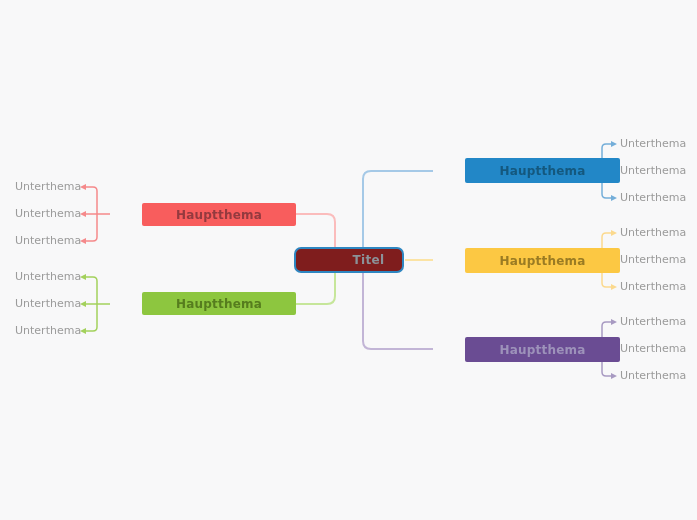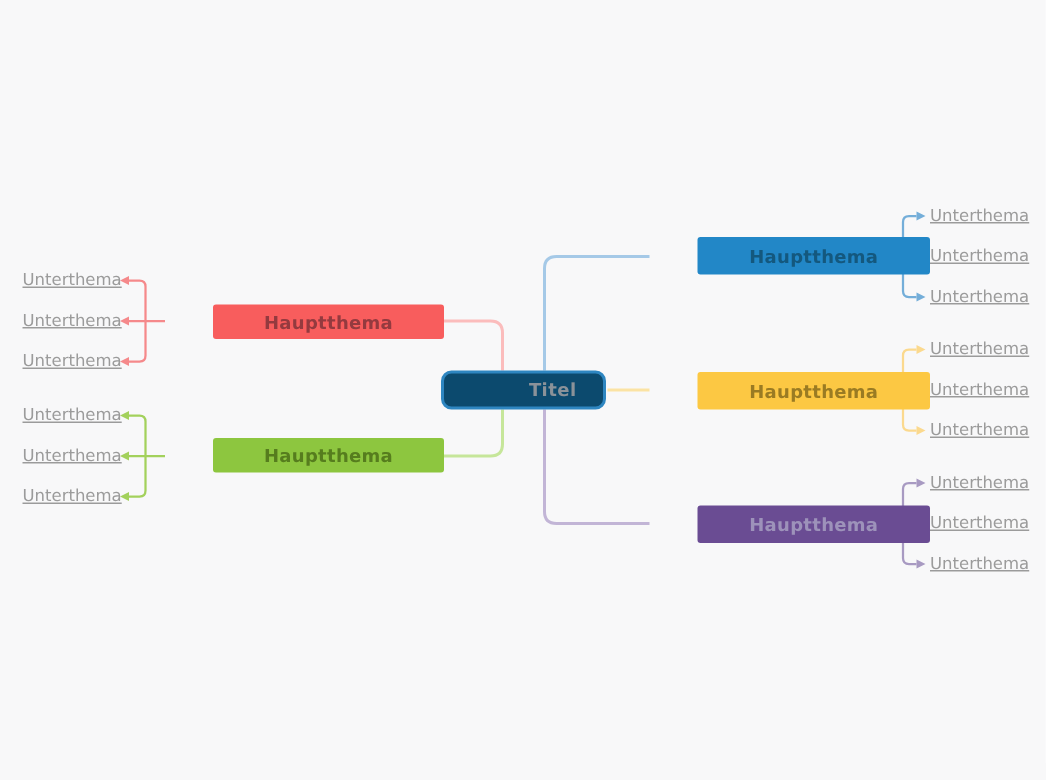--- a/index.html
+++ b/index.html
@@ -45,21 +45,20 @@
     font-size: 12px;
     letter-spacing: 0.3px;
   }
   .sub {
     position: absolute;
     height: 16px;
     line-height: 16px;
     font-size: 11px;
     white-space: nowrap;
     cursor: default;
-    text-decoration: underline;
   }
   .sub.left  { left: 15px; }
   .sub.right { left: 620px; }
 </style>
 </head>
 <body>
 
 <div id="canvas" style="background-color: rgb(248, 248, 249);">
 
   <svg id="connectors" width="697" height="520" viewBox="0 0 697 520">
@@ -79,21 +78,21 @@
     <path d="M588,171 H611 M602,171 V148 Q602,144 606,144 H611 M602,171 V194 Q602,198 606,198 H611" fill="none" stroke-width="1.5" stroke="#74aed9"></path>
     <path d="M617,144 L611,141 L611,147 Z M617,171 L611,168 L611,174 Z M617,198 L611,195 L611,201 Z" stroke="none" fill="#74aed9"></path>
 
     <path d="M588,260 H611 M602,260 V237 Q602,233 606,233 H611 M602,260 V283 Q602,287 606,287 H611" fill="none" stroke-width="1.5" stroke="#fbd98e"></path>
     <path d="M617,233 L611,230 L611,236 Z M617,260 L611,257 L611,263 Z M617,287 L611,284 L611,290 Z" stroke="none" fill="#fbd98e"></path>
 
     <path d="M588,349 H611 M602,349 V326 Q602,322 606,322 H611 M602,349 V372 Q602,376 606,376 H611" fill="none" stroke-width="1.5" stroke="#a89ac2"></path>
     <path d="M617,322 L611,319 L611,325 Z M617,349 L611,346 L611,352 Z M617,376 L611,373 L611,379 Z" stroke="none" fill="#a89ac2"></path>
   </svg>
 
-  <div class="root-node" style="border-color: rgb(46, 134, 193); background-color: #0c4a6e; color: rgb(139, 146, 153); padding-left: 39px;">Titel</div>
+  <div class="root-node" style="border-color: rgb(46, 134, 193); background-color: #7f1d1d; color: rgb(139, 146, 153); padding-left: 39px;">Titel</div>
 
   <div class="topic red" style="background-color: rgb(248, 93, 93); color: rgb(148, 58, 63);">Hauptthema</div>
   <div class="topic green" style="background-color: rgb(141, 198, 63); color: rgb(86, 125, 30);">Hauptthema</div>
   <div class="topic blue" style="background-color: rgb(34, 135, 199); color: rgb(20, 88, 126);">Hauptthema</div>
   <div class="topic yellow" style="background-color: rgb(252, 200, 67); color: rgb(154, 123, 35);">Hauptthema</div>
   <div class="topic purple" style="background-color: rgb(106, 76, 147); color: rgb(157, 146, 186);">Hauptthema</div>
 
   <div class="sub left" style="top: 179px; color: rgb(155, 155, 155);">Unterthema</div>
   <div class="sub left" style="top: 206px; color: rgb(155, 155, 155);">Unterthema</div>
   <div class="sub left" style="top: 233px; color: rgb(155, 155, 155);">Unterthema</div>

